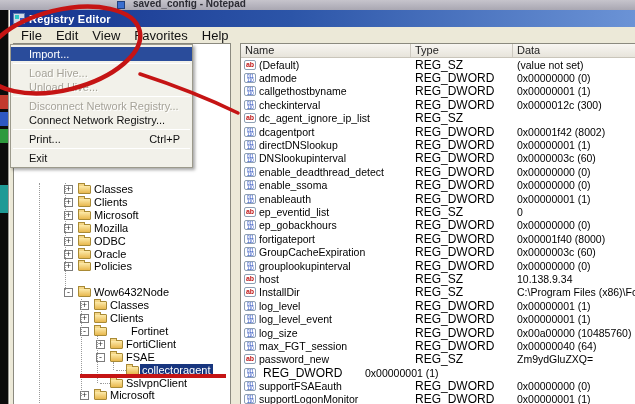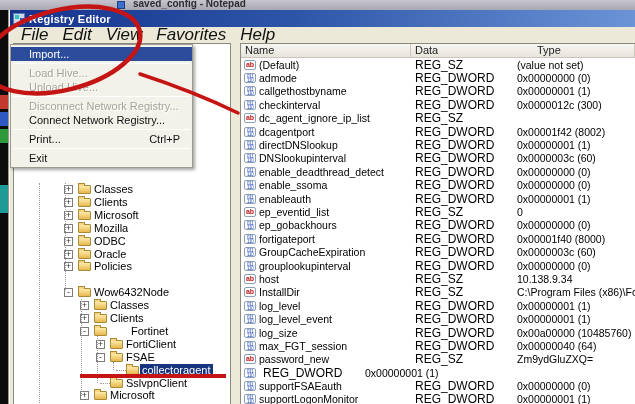--- a/index.html
+++ b/index.html
@@ -17,21 +17,21 @@
 
   
   .win{position:absolute;left:8px;top:10px;width:627px;height:394px;background:#ece9d8;border-left:1px solid #9a9890;box-shadow:inset 1px 0 0 #f7f5ee;}
   .titlebar{position:absolute;left:1px;top:0;right:0;height:17px;background:linear-gradient(90deg,#16338e,#2c55a8 45%,#6b93d6);display:flex;align-items:center;padding-left:3px;}
   .title-icon{width:12px;height:11px;position:relative;margin-right:4px;background:#cfd8e8;border:1px solid #5a7ab0;}
   .title-icon i{position:absolute;display:block;}
   .title-icon .c1{left:1px;top:1px;width:4px;height:4px;background:#2ec4c4;}
   .title-icon .c2{left:6px;top:4px;width:4px;height:4px;background:#3656c4;}
   .title-text{color:#fff;font-size:11px;font-weight:bold;letter-spacing:.2px;}
   .menubar{position:absolute;left:1px;top:17px;right:0;height:16px;background:#ece9d8;display:flex;align-items:center;padding-left:4px;}
-  .menubar .mlabel{font-size:17px;color:#111;padding:1px 7px;font-style:italic;}
+  .menubar .mlabel{font-size:13px;color:#111;padding:1px 7px;}
 
   
   .content{position:absolute;left:1px;top:33px;right:0;bottom:0;background:#ece9d8;}
   .tree-pane{position:absolute;left:3px;top:0;width:218px;bottom:0;background:#fff;border:1px solid #8b8a7f;border-bottom:none;}
   .splitter{position:absolute;left:221px;top:0;width:9px;bottom:0;background:#ece9d8;}
   .list-pane{position:absolute;left:230px;top:0;right:0;bottom:0;background:#fff;border-left:1px solid #8b8a7f;border-top:1px solid #8b8a7f;}
 
   
   .list-header{position:absolute;left:0;top:0;right:0;height:14px;display:flex;background:linear-gradient(#f8f6f2,#e7e4db);border-bottom:1px solid #c9c5ba;}
   .hcell{font-size:11px;color:#222;padding:0 4px;border-right:1px solid #cdc9c0;line-height:13px;overflow:hidden;}
@@ -191,22 +191,22 @@
         <div class="vline" style="left:25px;top:139px;height:222px;"></div>
         <div class="vline" style="left:51px;top:139px;height:107px;"></div>
         <div class="vline" style="left:67px;top:255px;height:97px;"></div>
         <div class="vline" style="left:83px;top:292px;height:47px;"></div>
         <div class="vline" style="left:99px;top:318px;height:8px;"></div>
       </div>
       <div class="splitter"></div>
       <div class="list-pane">
         <div class="list-header">
           <div class="hcell hc-name">Name</div>
+          <div class="hcell hc-type">Type</div>
           <div class="hcell hc-data">Data</div>
-          <div class="hcell hc-type">Type</div>
         </div>
         <div class="list-rows" id="listRows">
             <div class="lrow">
               <div class="vicon sz">ab</div>
               <span class="cell-name">(Default)</span>
               <span class="cell-type">REG_SZ</span>
               <span class="cell-data">(value not set)</span>
             </div>
             <div class="lrow">
               <div class="vicon dw">

